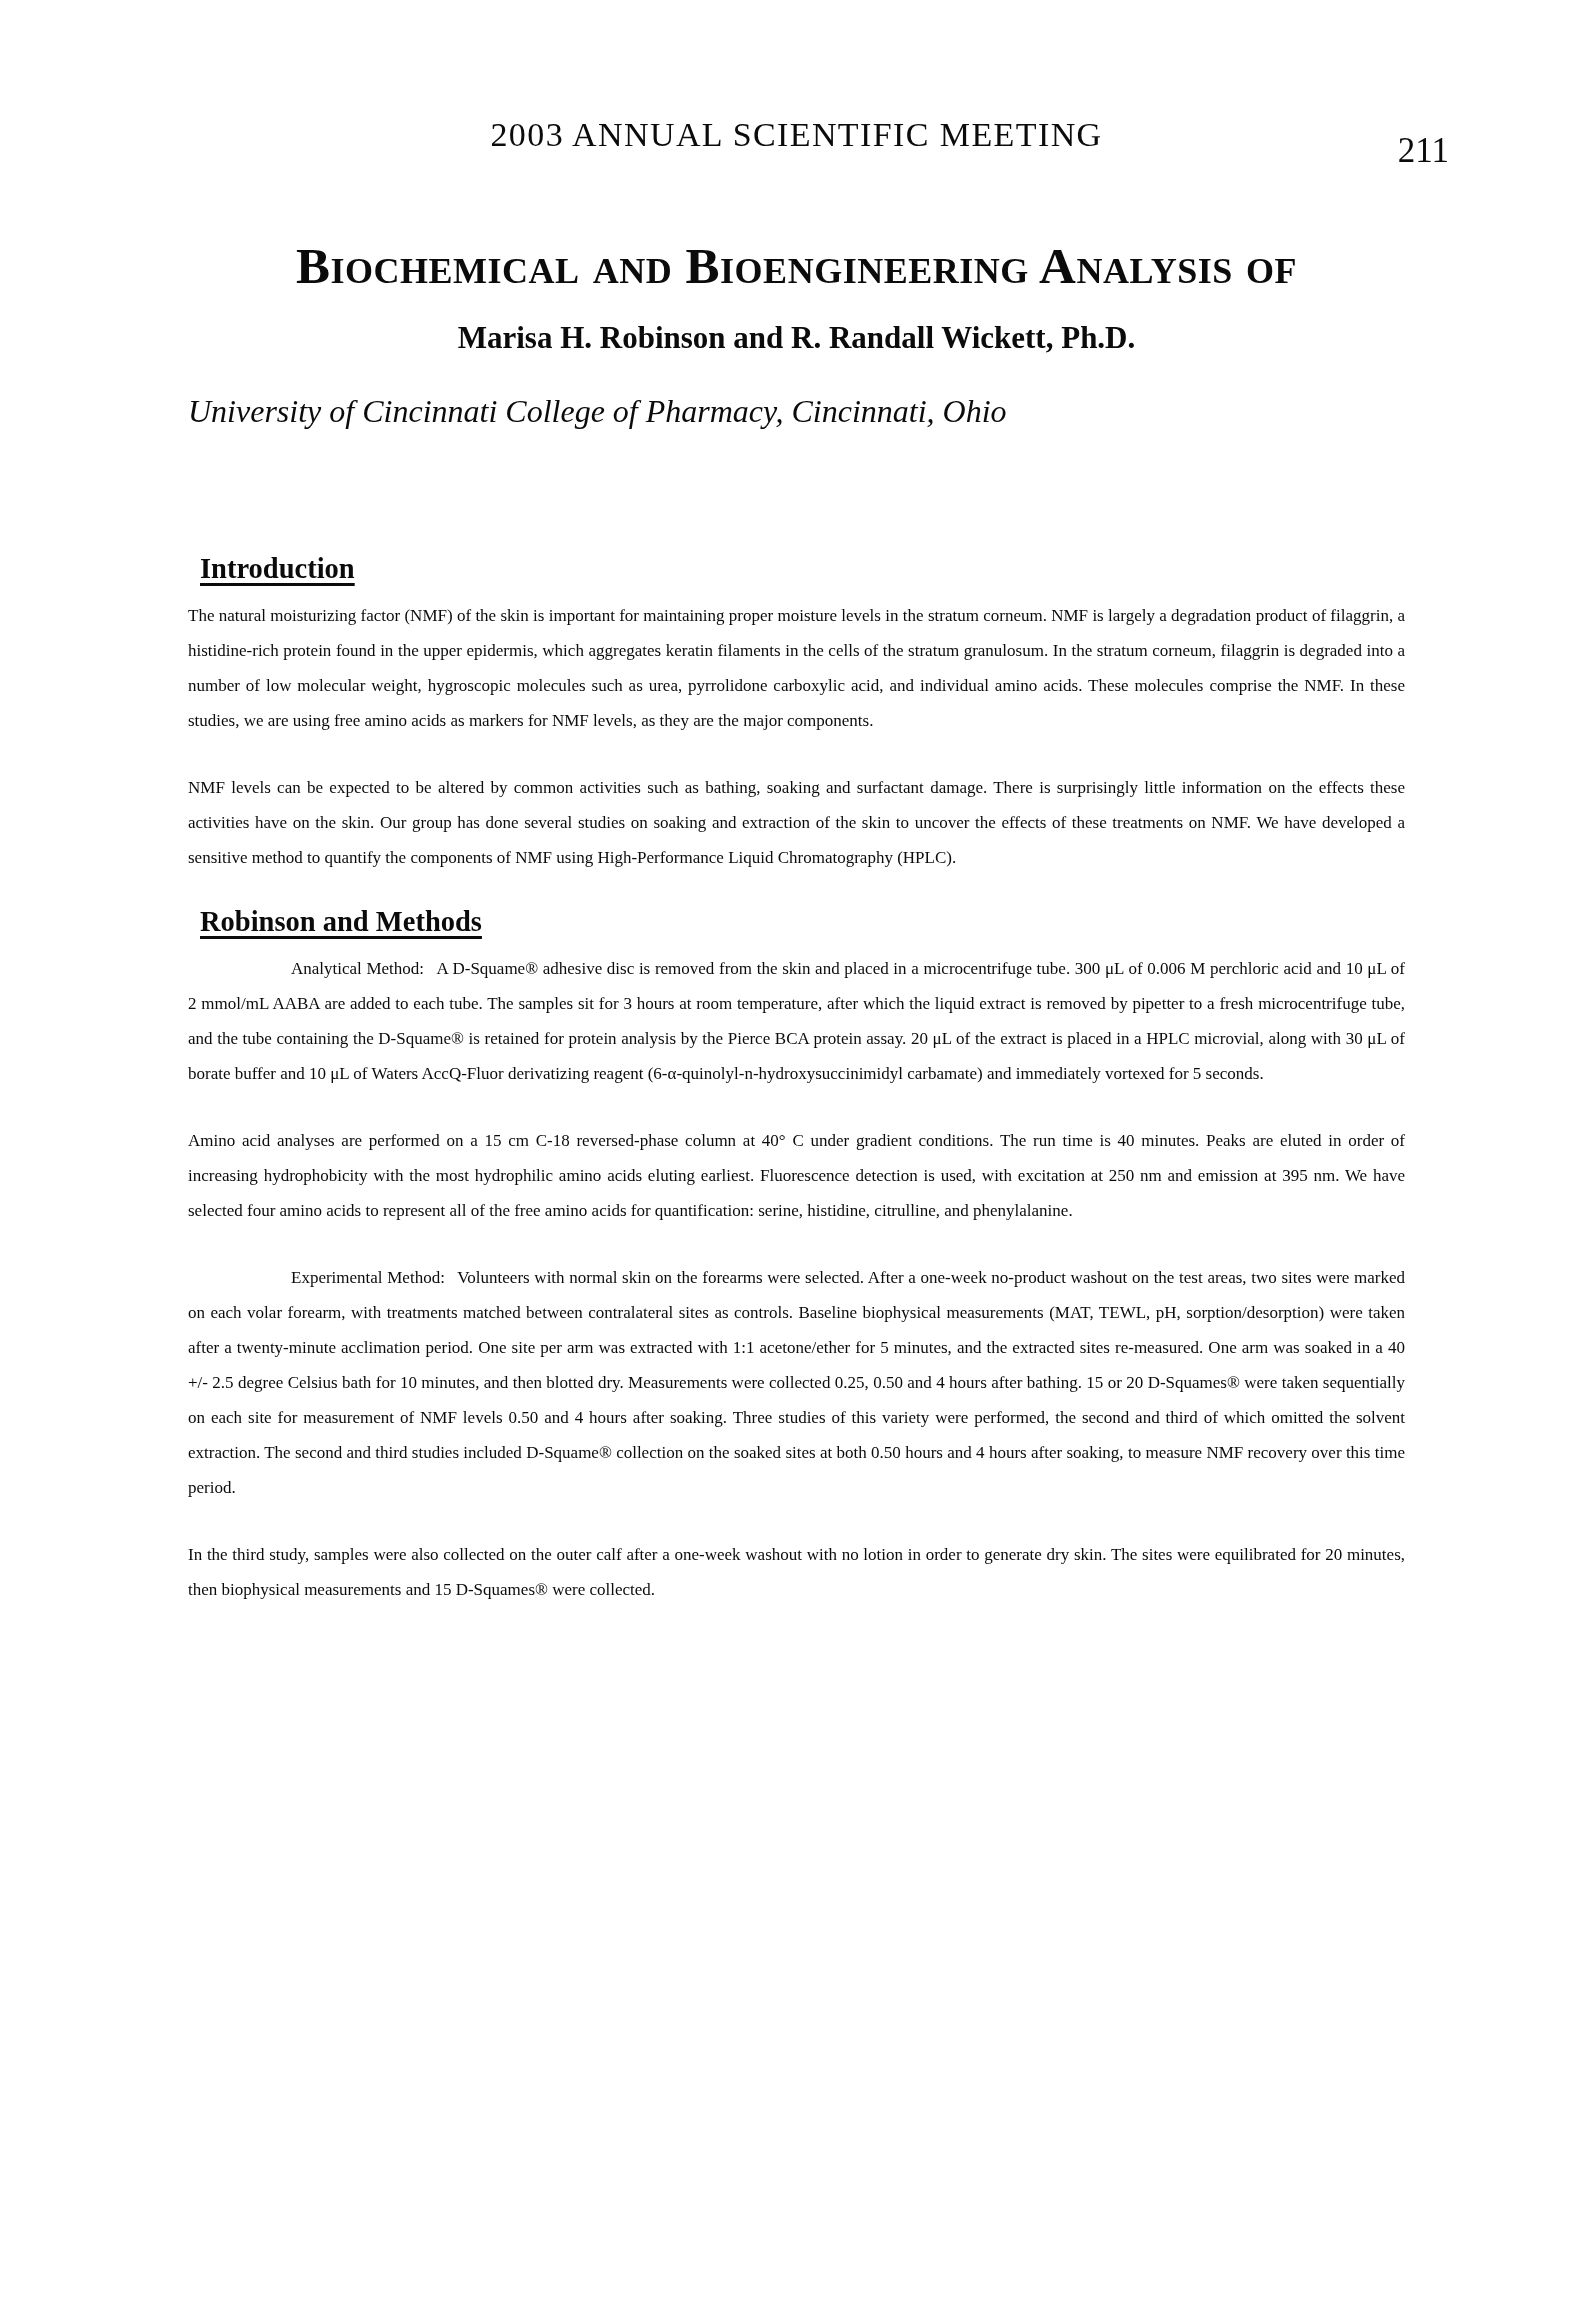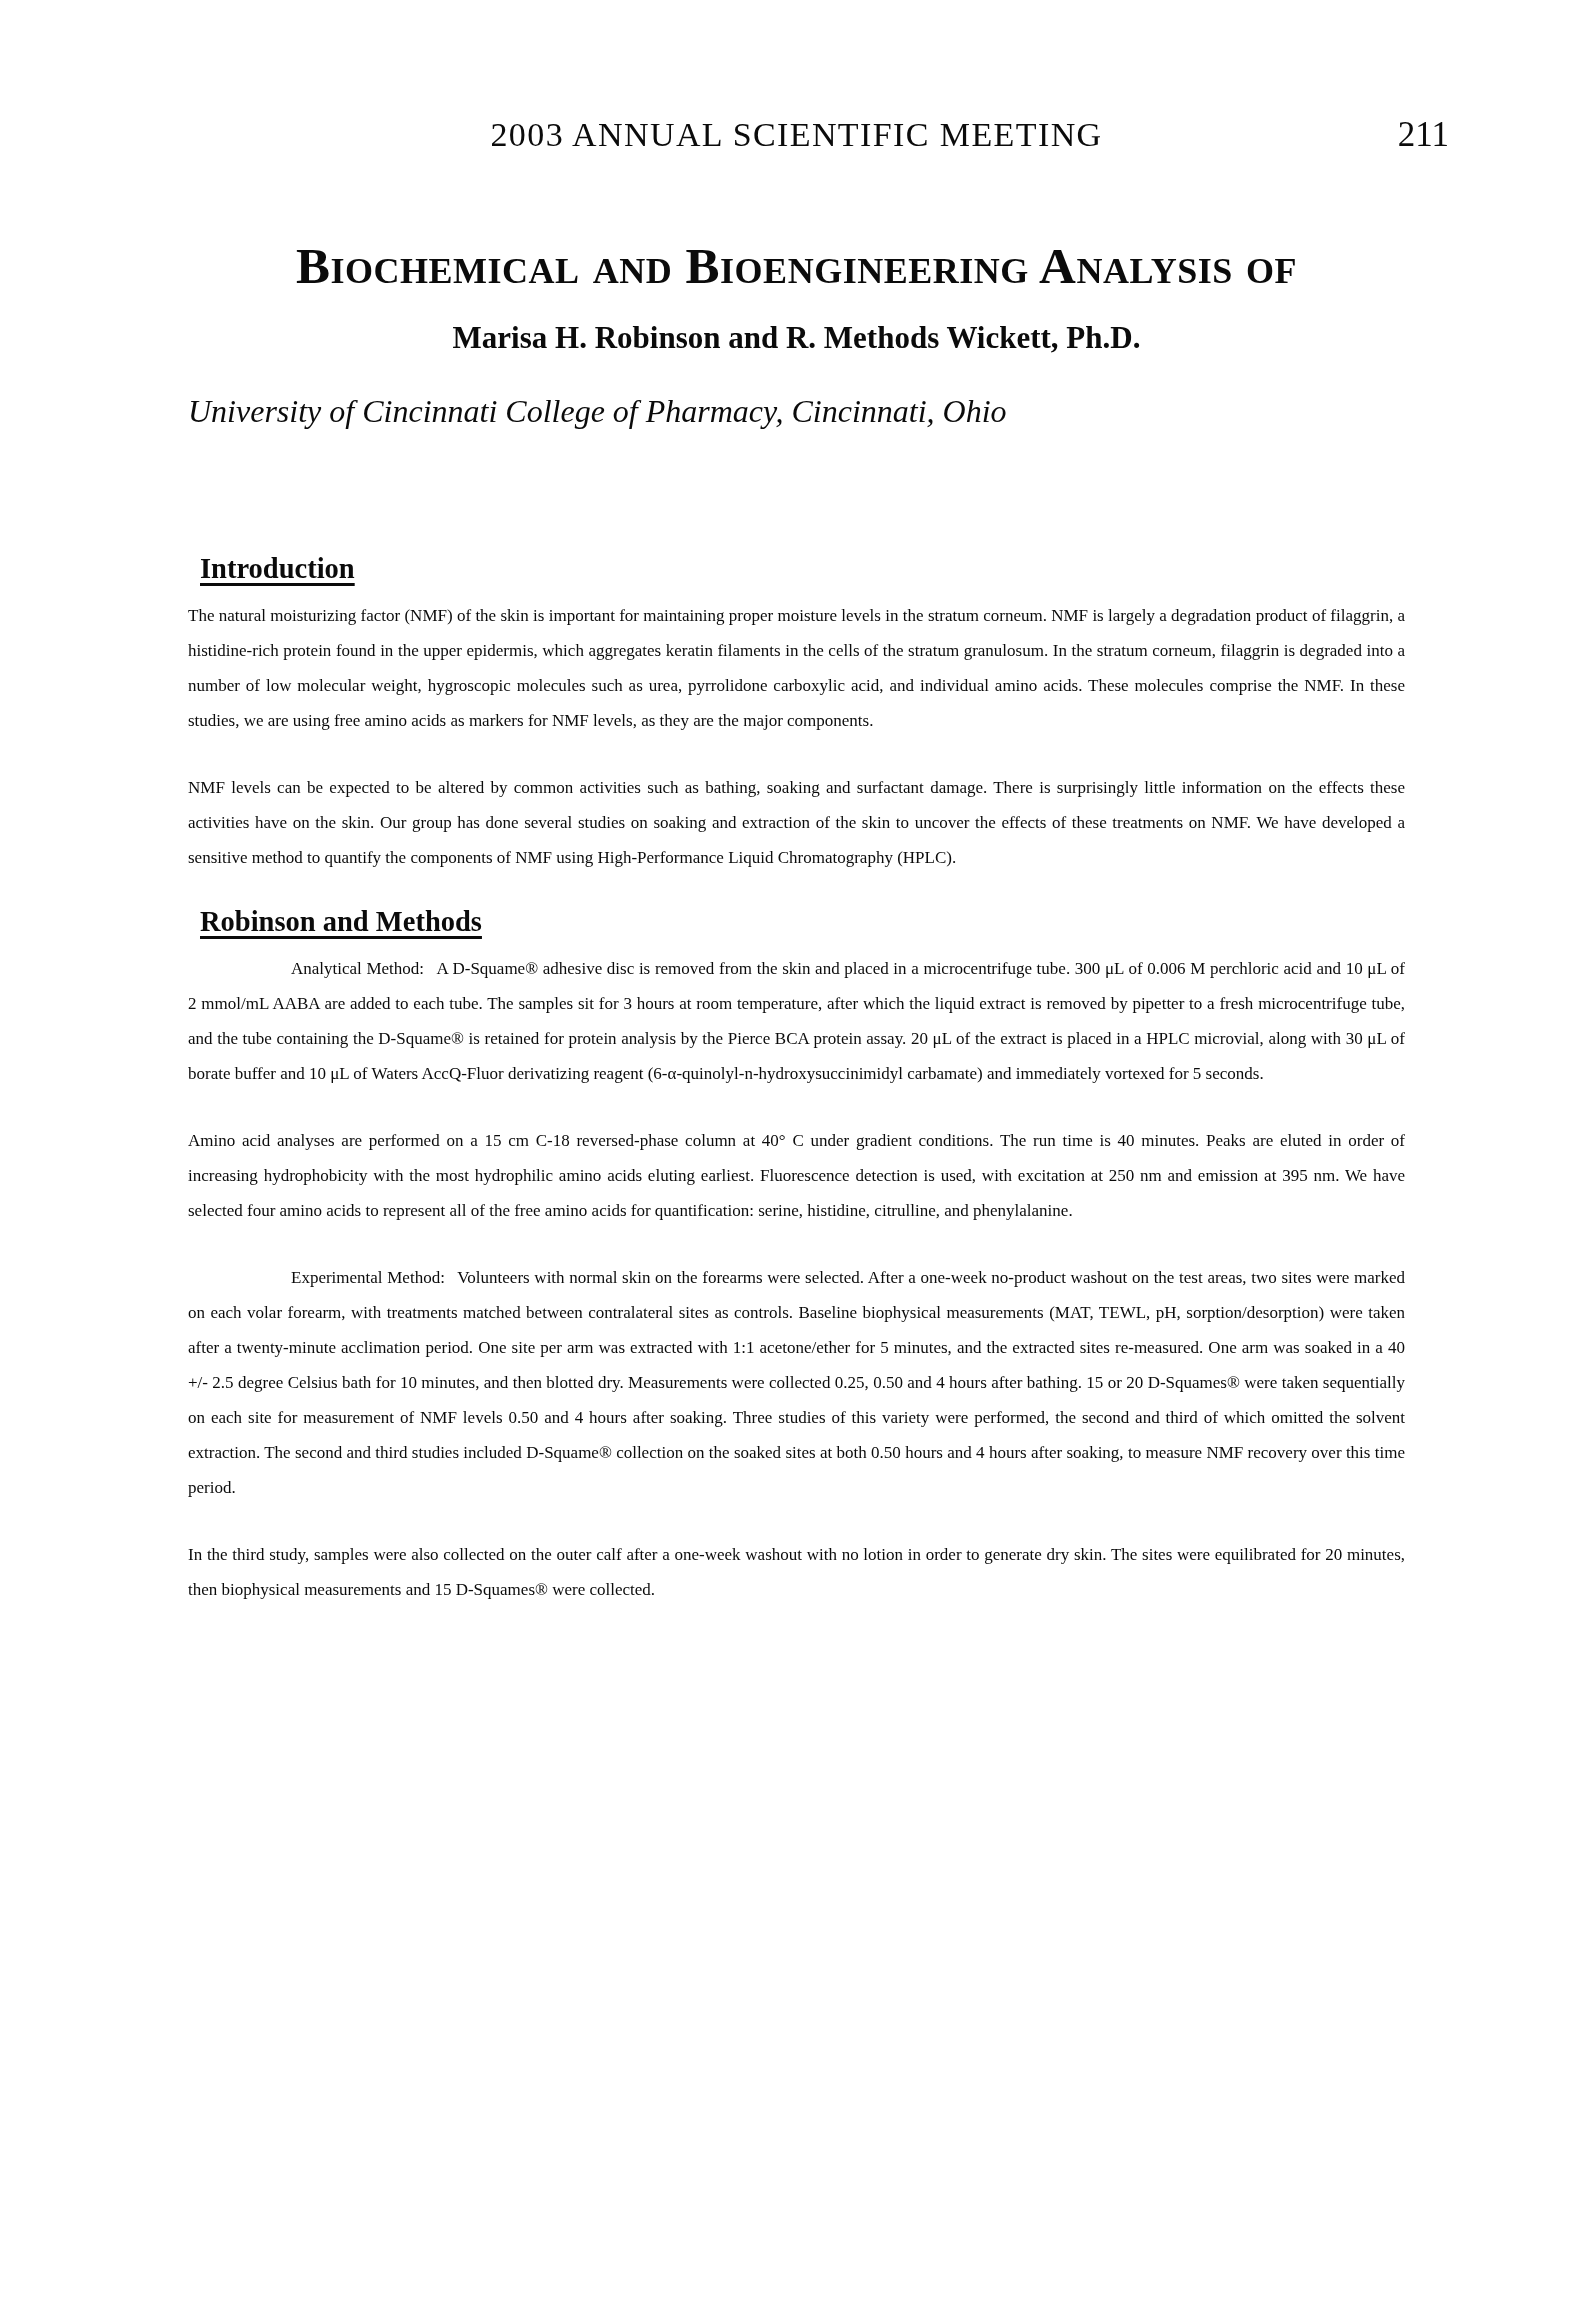--- a/index.html
+++ b/index.html
@@ -24,21 +24,21 @@
   }
   .meeting {
     display: block;
     text-align: center;
     font-size: 34px;
     letter-spacing: 1.4px;
     line-height: 38px;
   }
   .page-number {
     position: absolute;
-    top: 0;
+    top: 16px;
     right: -44px;
     font-size: 35px;
     line-height: 38px;
   }
   .content {
     position: absolute;
     top: 12px;
     left: 188px;
     width: 1217px;
   }
@@ -97,21 +97,21 @@
     <span class="meeting">2003 ANNUAL SCIENTIFIC MEETING</span>
     <span class="page-number">211</span>
   </header>
 
   <main class="content">
 
     <h1 class="paper-title">
       <span class="title-line">Biochemical and Bioengineering Analysis of</span>
     </h1>
 
-    <p class="authors">Marisa H. Robinson and R. Methods Wickett, Ph.D.</p>
+    <p class="authors">Marisa H. Robinson and R. Randall Wickett, Ph.D.</p>
 
     <p class="affiliation">University of Cincinnati College of Pharmacy, Cincinnati, Ohio</p>
 
     <section class="section section-intro">
       <h2 class="section-heading">Introduction</h2>
       <p class="para"><span class="lead"></span><span>The natural moisturizing factor (NMF) of the skin is important for maintaining proper moisture levels in the stratum corneum. NMF is largely a degradation product of filaggrin, a histidine-rich protein found in the upper epidermis, which aggregates keratin filaments in the cells of the stratum granulosum. In the stratum corneum, filaggrin is degraded into a number of low molecular weight, hygroscopic molecules such as urea, pyrrolidone carboxylic acid, and individual amino acids. These molecules comprise the NMF. In these studies, we are using free amino acids as markers for NMF levels, as they are the major components.</span></p>
       <p class="para"><span class="lead"></span><span>NMF levels can be expected to be altered by common activities such as bathing, soaking and surfactant damage. There is surprisingly little information on the effects these activities have on the skin. Our group has done several studies on soaking and extraction of the skin to uncover the effects of these treatments on NMF. We have developed a sensitive method to quantify the components of NMF using High-Performance Liquid Chromatography (HPLC).</span></p>
     </section>
 
     <section class="section">

